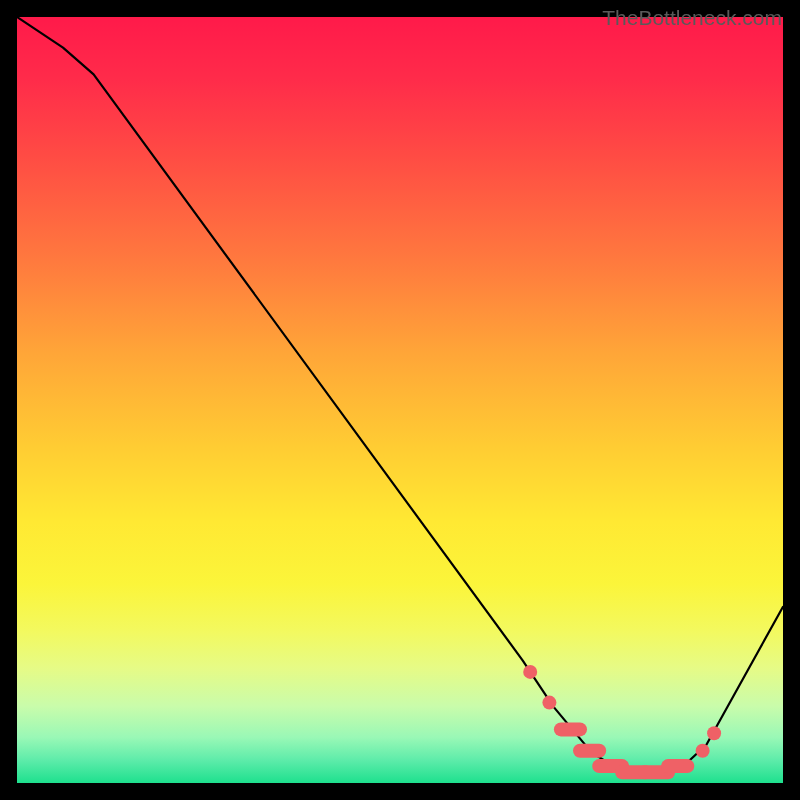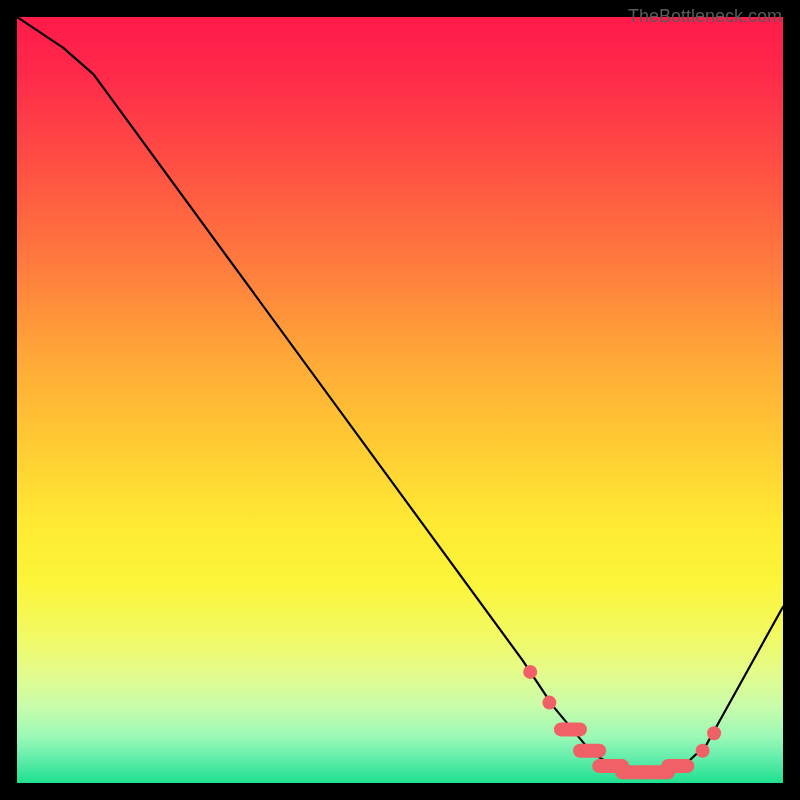--- a/index.html
+++ b/index.html
@@ -8,21 +8,21 @@
     height: 800px;
     background: #000;
     position: relative;
     font-family: Arial, sans-serif;
   }
   .watermark {
     position: absolute;
     top: 6px;
     right: 18px;
     color: #5a5a5a;
-    font-size: 18px;
+    font-size: 21px;
     font-weight: 500;
     z-index: 10;
   }
   .plot-area {
     position: absolute;
     left: 17px;
     top: 17px;
     width: 766px;
     height: 766px;
     overflow: hidden;

